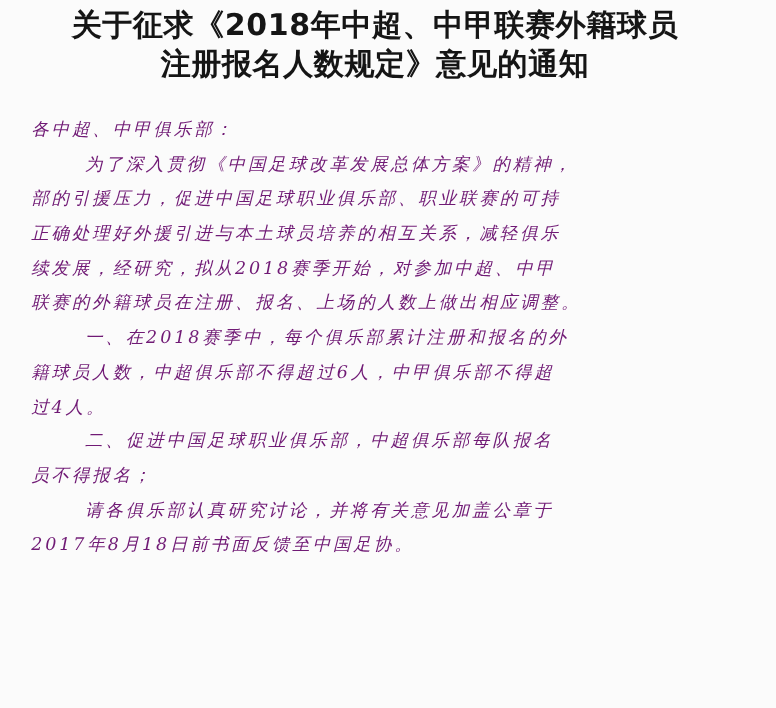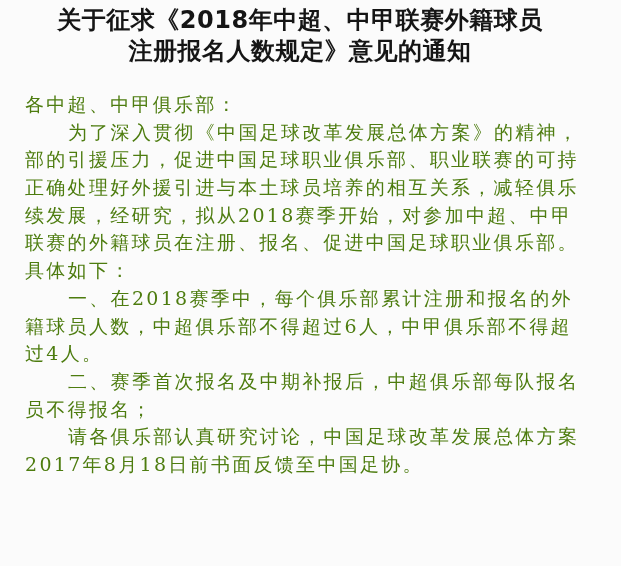--- a/index.html
+++ b/index.html
@@ -34,23 +34,24 @@
       white-space: nowrap;
     }
     .title.l1 { top: 5px; }
     .title.l2 { top: 36px; }
     .body-text {
       position: absolute;
       left: 25px;
       top: 91px;
       width: 560px;
       font-family: "DejaVu Serif", "Liberation Serif", serif;
-      font-size: 19px;
+      font-size: 14px;
       letter-spacing: 2.3px;
-      color: #4d7c0f;
+      color: #701a75;
+      font-style: italic;
     }
     .line {
       height: 27.7px;
       line-height: 27.7px;
       white-space: nowrap;
     }
     .indent { padding-left: 43px; }
   </style>
 </head>
 <body>
@@ -58,23 +59,22 @@
 <div class="doc">
   <div class="title l1">关于征求《2018年中超、中甲联赛外籍球员</div>
   <div class="title l2">注册报名人数规定》意见的通知</div>
 
   <div class="body-text">
     <div class="line">各中超、中甲俱乐部：</div>
     <div class="line indent">为了深入贯彻《中国足球改革发展总体方案》的精神，</div>
     <div class="line">部的引援压力，促进中国足球职业俱乐部、职业联赛的可持</div>
     <div class="line">正确处理好外援引进与本土球员培养的相互关系，减轻俱乐</div>
     <div class="line">续发展，经研究，拟从2018赛季开始，对参加中超、中甲</div>
-    <div class="line">联赛的外籍球员在注册、报名、促进中国足球职业俱乐部。</div>
-    <div class="line">具体如下：</div>
+    <div class="line">联赛的外籍球员在注册、报名、上场的人数上做出相应调整。</div>
     <div class="line indent">一、在2018赛季中，每个俱乐部累计注册和报名的外</div>
     <div class="line">籍球员人数，中超俱乐部不得超过6人，中甲俱乐部不得超</div>
     <div class="line">过4人。</div>
-    <div class="line indent">二、赛季首次报名及中期补报后，中超俱乐部每队报名</div>
+    <div class="line indent">二、促进中国足球职业俱乐部，中超俱乐部每队报名</div>
     <div class="line">员不得报名；</div>
-    <div class="line indent">请各俱乐部认真研究讨论，中国足球改革发展总体方案</div>
+    <div class="line indent">请各俱乐部认真研究讨论，并将有关意见加盖公章于</div>
     <div class="line">2017年8月18日前书面反馈至中国足协。</div>
   </div>
 </div>
 
 </body></html>

